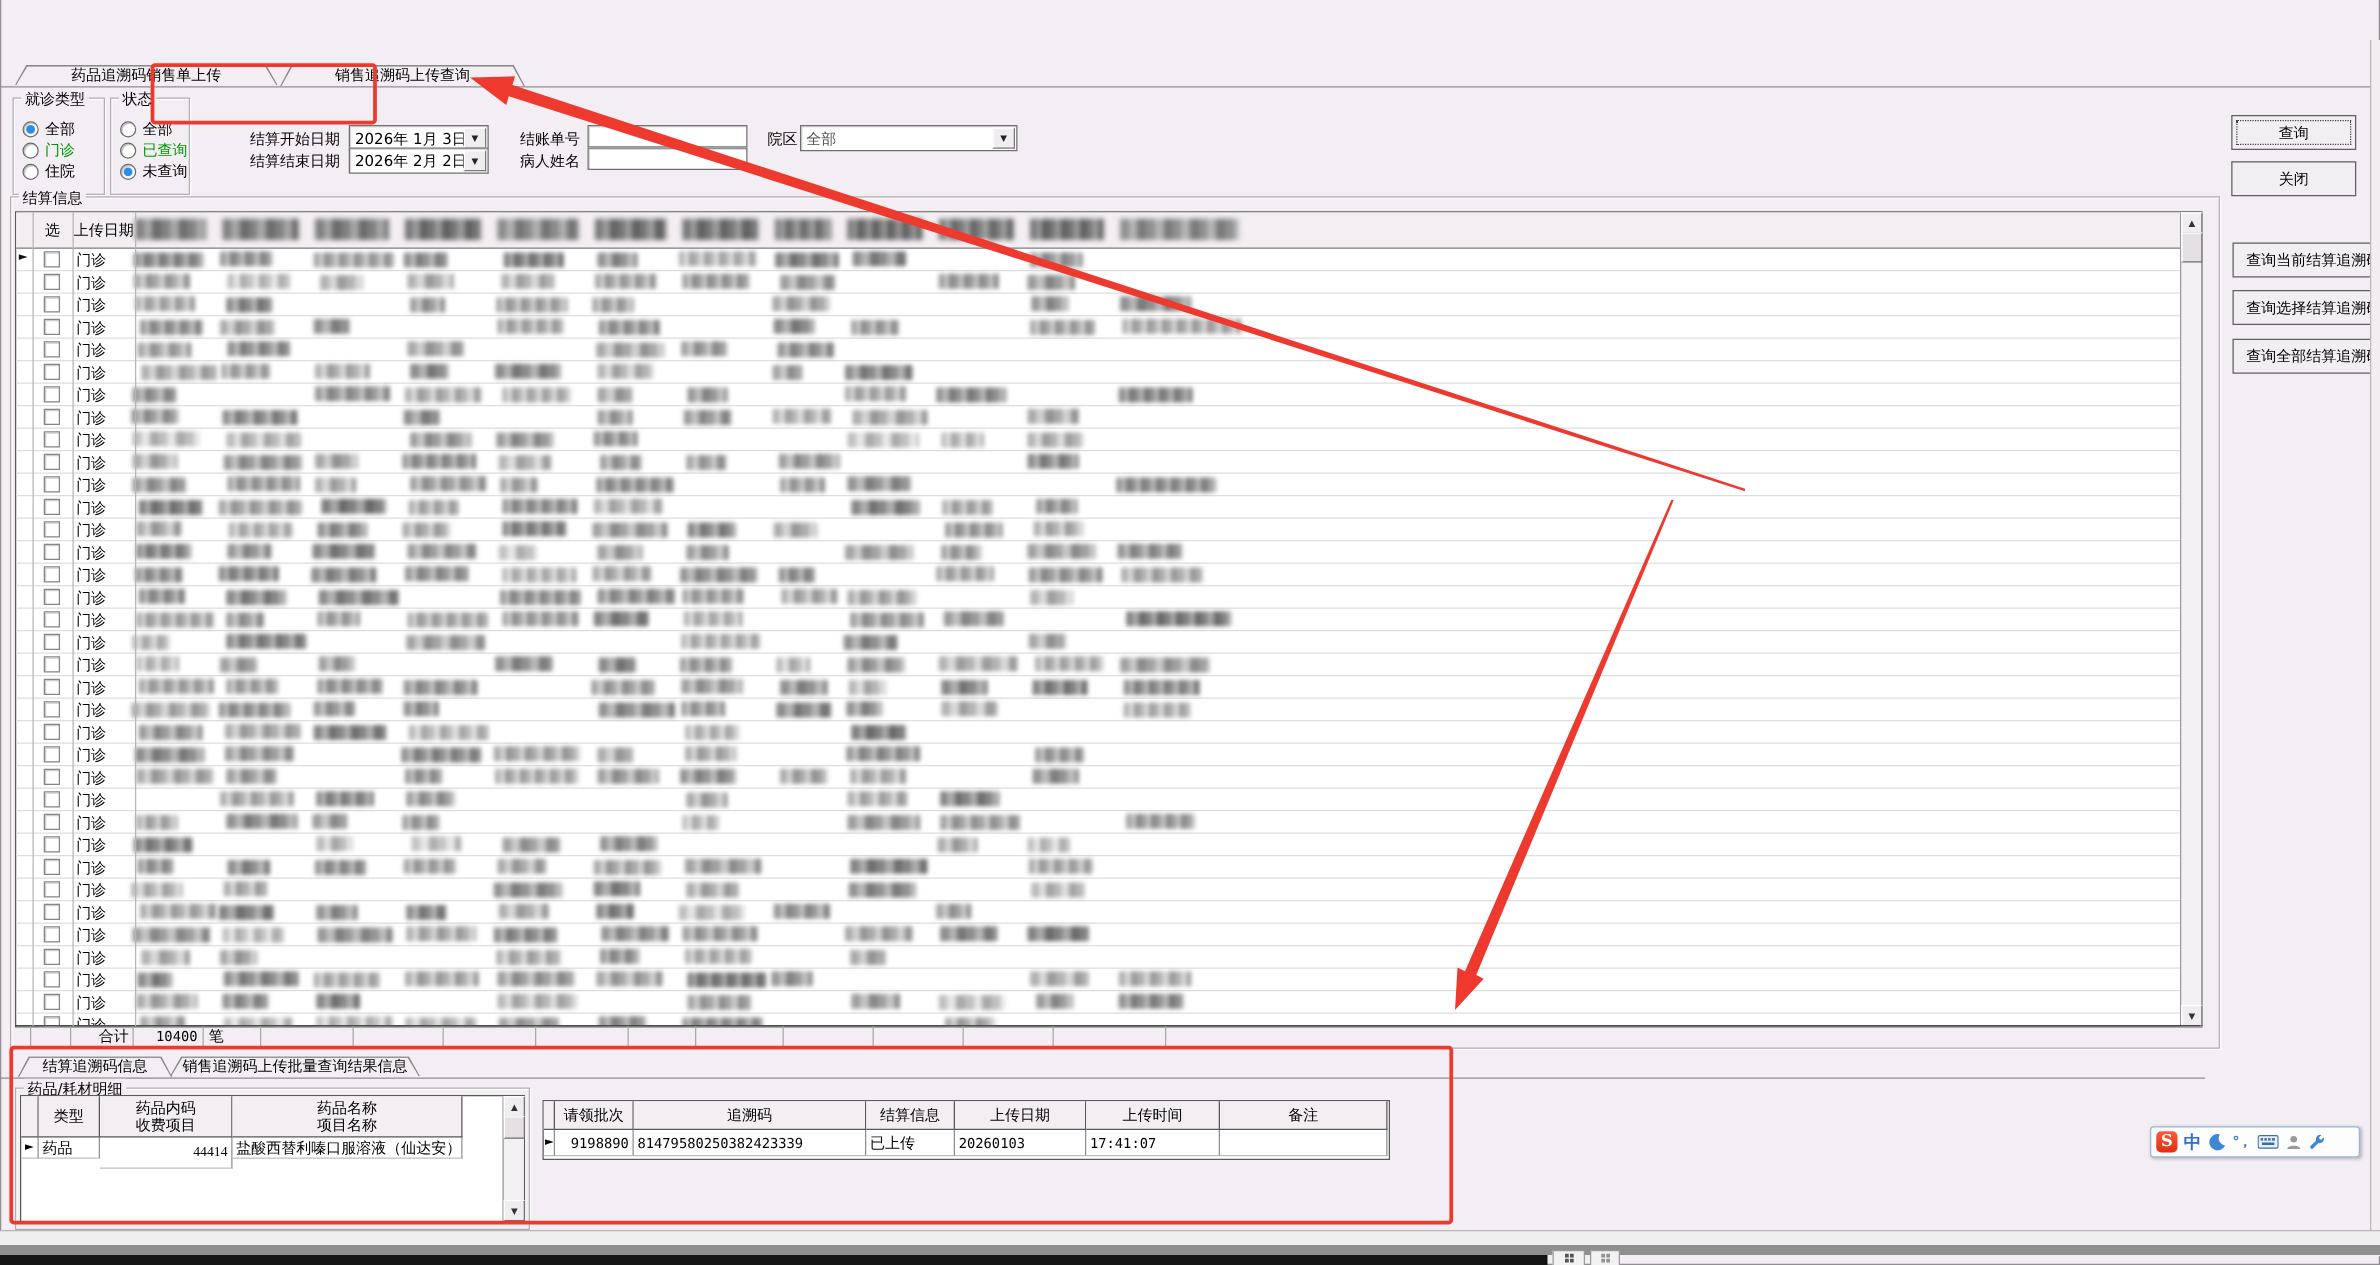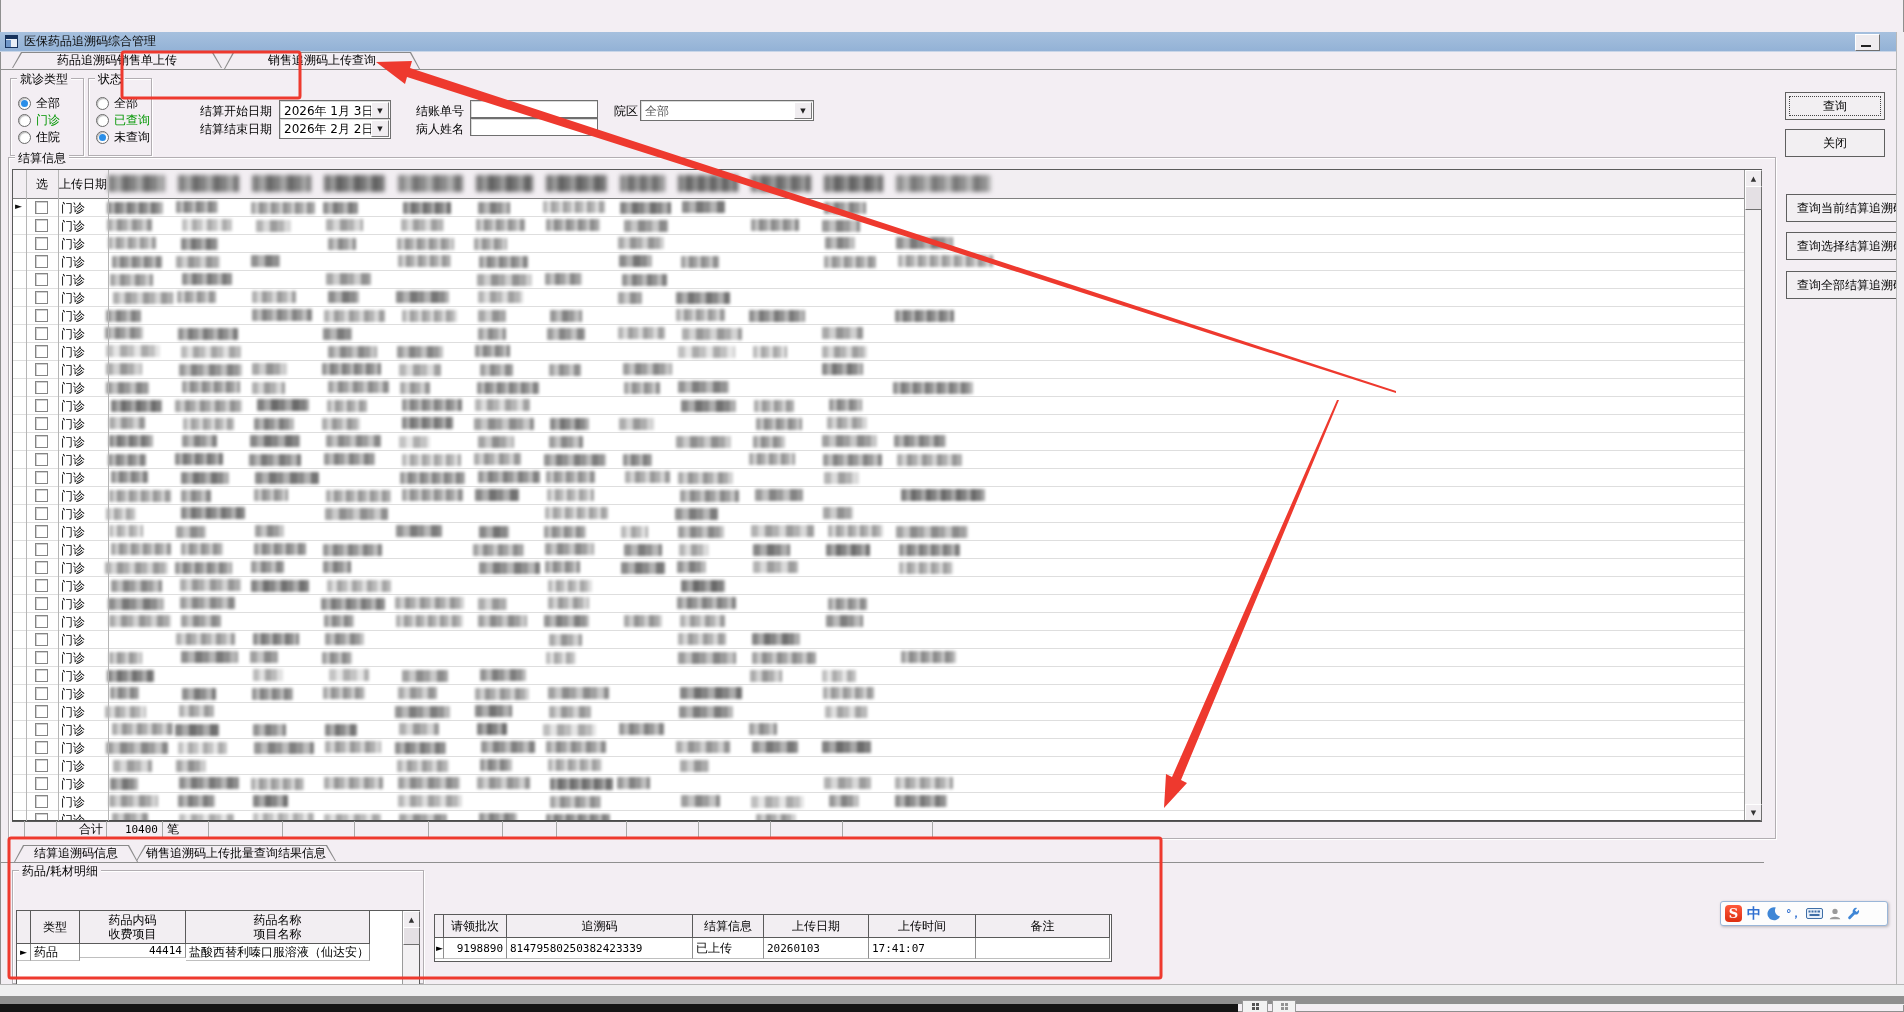--- a/index.html
+++ b/index.html
@@ -56,21 +56,21 @@
   .blob{position:absolute;height:12px;border-radius:1px;filter:blur(1.6px);}
   .hblob{position:absolute;top:5px;height:17px;filter:blur(2.1px);border-radius:1px;}
   .vsb{position:absolute;right:0;top:0;bottom:0;width:16px;background:#f3f1f3;border-left:1px solid #9a9a9a;}
   .sbtn{position:absolute;left:0;width:15px;height:15px;background:#f0edf0;border:1px solid;border-color:#fff #6f6f6f #6f6f6f #fff;display:flex;align-items:center;justify-content:center;font-size:7px;color:#333;}
   .sthumb{position:absolute;left:0;width:15px;background:#e4e0e4;border:1px solid;border-color:#fff #6f6f6f #6f6f6f #fff;}
   
   #totals{position:absolute;left:12px;top:820px;width:1748px;height:16px;border-top:1px solid #4a4a4a;display:flex;}
   .tcell{height:100%;border-right:1px solid #a8a8a8;font-size:12px;display:flex;align-items:center;box-sizing:border-box;}
   .tnum{font-family:"DejaVu Sans Mono","Liberation Mono",monospace;font-size:11px;}
   
-  .dtable{position:absolute;background:#fff;border:1px solid #5a5a5a;margin-top:34px;}
+  .dtable{position:absolute;background:#fff;border:1px solid #5a5a5a;}
   .drow{display:flex;}
   .dhc{box-sizing:border-box;border-right:1px solid #5a5a5a;border-bottom:1px solid #5a5a5a;background:#f2eef2;display:flex;align-items:center;justify-content:center;text-align:center;font-size:12px;line-height:1.2;}
   .drc{box-sizing:border-box;border-right:1px solid #8f8f8f;border-bottom:1px solid #bfbfbf;font-size:12px;padding:0 3px;display:flex;align-items:center;white-space:nowrap;overflow:hidden;}
   .mono{font-family:"DejaVu Sans Mono","Liberation Mono",monospace;font-size:11px;}
   
   .rmargin{position:absolute;left:1896px;top:32px;width:8px;height:952px;background:#f1edf1;border-left:1px solid #b9b9b9;z-index:30;}
   .hscroll{position:absolute;left:0;top:984px;width:1904px;height:20px;background:#efeff0;border-top:1px solid #b5b5b5;z-index:35;}
   .hthumb{position:absolute;left:0;top:11px;width:1904px;height:8px;background:#8f8f8f;}
   .taskbar{position:absolute;left:0;top:1004px;width:1238px;height:8px;background:#141414;z-index:36;}
   .tbicon{position:absolute;top:1000px;height:11px;background:#f2f2f2;border:1px solid #9a9a9a;z-index:37;display:flex;align-items:center;justify-content:center;}
@@ -87,33 +87,20 @@
   .ime svg{display:block;}
   
   .anno-layer{position:absolute;inset:0;z-index:60;pointer-events:none;}
 .rb.sel::after{background:#2a8ee8;}</style>
 </head>
 <body>
 
 <div class="window">
 
 
-  <div class="mdi-bar" id="mdiBar" style="background: linear-gradient(rgb(166, 192, 222), rgb(147, 178, 214));">
-    <span class="mdi-icon">
-      <svg width="13" height="13" viewBox="0 0 13 13">
-        <rect x="0.5" y="0.5" width="12" height="12" fill="#e8eef6" stroke="#16325c"></rect>
-        <rect x="1" y="1" width="11" height="3" fill="#16325c"></rect>
-        <rect x="1" y="5" width="5" height="7" fill="#6f96c8"></rect>
-      </svg>
-    </span>
-    <span class="mdi-title">医保药品追溯码综合管理</span>
-    <div class="mdi-min">
-        <i></i>
-      </div>
-  </div>
 
   <div class="tabstrip"></div>
   <div class="vtab" style="left:12px;width:210px;height:16px;">
     <i></i>
       <span>药品追溯码销售单上传</span>
   </div>
   <div class="vtab" style="left:224px;width:196px;height:17px;z-index:3;">
     <i></i>
       <span>销售追溯码上传查询</span>
   </div>
@@ -693,21 +680,21 @@
   <div class="dtable" style="left:16px;top:876px;width:402px;height:100px;" id="drugTable">
       <div class="drow">
         <div class="dhc" style="width: 14px; height: 33px; justify-content: center;"></div>
         <div class="dhc" style="width: 49px; height: 33px; justify-content: center;">类型</div>
         <div class="dhc" style="width: 106px; height: 33px; justify-content: center;">药品内码<br>收费项目</div>
         <div class="dhc" style="width: 184px; height: 33px; justify-content: center;">药品名称<br>项目名称</div>
       </div>
     <div class="drow">
         <div class="drc" style="width: 14px; height: 17px; font-size: 9px;">►</div>
         <div class="drc" style="width: 49px; height: 17px;">药品</div>
-        <div class="drc mono" style="width: 106px; height: 14px; justify-content: flex-end;">44414</div>
+        <div class="drc mono" style="width: 106px; height: 25px; justify-content: flex-end; font-family: Liberation Serif, serif;">44414</div>
         <div class="drc" style="width: 184px; height: 17px;">盐酸西替利嗪口服溶液（仙达安）</div>
       </div>
       <div class="vsb">
       <div class="sbtn" style="top:0;">▲</div>
       <div class="sthumb" style="top:16px;height:16px;"></div>
       <div class="sbtn" style="bottom:0;">▼</div>
     </div>
   </div>
 
   <div class="dtable" style="left:434px;top:880px;width:676px;height:46px;" id="traceTable">

